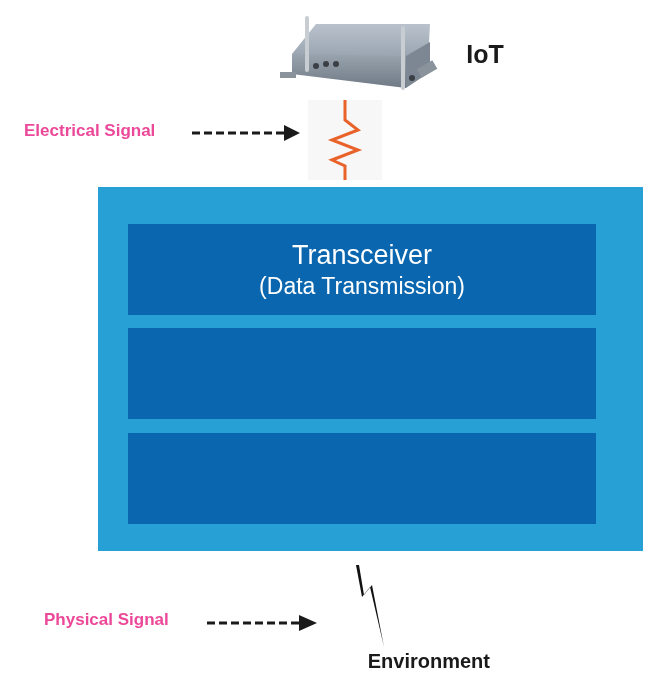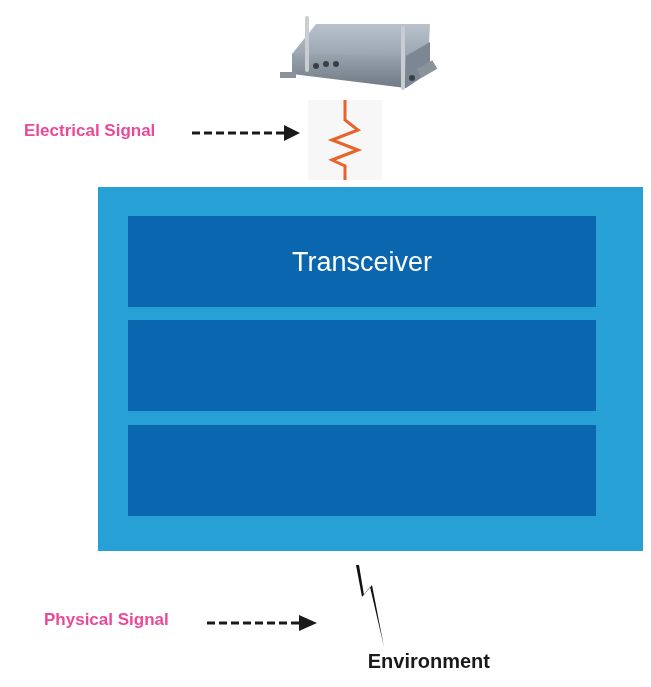--- a/index.html
+++ b/index.html
@@ -4,21 +4,21 @@
   <style>
     html, body { margin: 0; padding: 0; background: #ffffff; }
     body { width: 651px; height: 687px; position: relative; overflow: hidden;
            font-family: "Liberation Sans", sans-serif; }
     .abs { position: absolute; }
     .gateway-label { left: 410px; top: 38px; width: 150px; text-align: center;
       font-weight: bold; font-size: 25px; line-height: 32px; color: #1a1a1a; }
     .sig-label { font-weight: bold; font-size: 17px; color: #ec4899; white-space: nowrap; }
     .outer-box { left: 98px; top: 187px; width: 545px; height: 364px; background: #27a0d6; }
     .layer { position: absolute; left: 30px; width: 468px; height: 91px; background: #0a66ae;
-      color: #ffffff; text-align: center; display: flex; flex-direction: column; justify-content: center; }
+      color: #ffffff; text-align: center; display: flex; flex-direction: column; justify-content: center; margin-top: 8px; }
     .layer .t1 { font-size: 27px; line-height: 32px; }
     .layer .t2 { font-size: 23px; line-height: 30px; }
     .env-label { left: 250px; top: 650px; width: 240px; text-align: right;
       font-weight: bold; font-size: 20px; color: #1a1a1a; }
   </style>
 </head>
 <body>
 
 <svg class="abs" style="left:278px;top:14px" width="160" height="80" viewBox="0 0 160 80">
   <defs>
@@ -38,35 +38,37 @@
   <rect x="140" y="50" width="18" height="10" fill="#8a939c" transform="rotate(-30 149 55)"></rect>
   <circle cx="38" cy="52" r="3" fill="#3a3f45"></circle>
   <circle cx="48" cy="50" r="3" fill="#3a3f45"></circle>
   <circle cx="58" cy="50" r="3" fill="#3a3f45"></circle>
   <circle cx="134" cy="64" r="3" fill="#3a3f45"></circle>
   <rect x="27" y="2" width="4" height="56" rx="2" fill="#c8cdd2"></rect>
   <rect x="123" y="12" width="4" height="64" rx="2" fill="#c8cdd2"></rect>
 </svg>
 
 <div class="abs gateway-label">
+  <div>IoT</div>
 </div>
 
 <div class="abs sig-label" style="left:24px;top:121px">Electrical Signal</div>
 <svg class="abs" style="left:190px;top:122px" width="112" height="22">
   <line x1="2" y1="11" x2="94" y2="11" stroke="#1a1a1a" stroke-width="3" stroke-dasharray="8,4"></line>
   <polygon points="94,3 110,11 94,19" fill="#1a1a1a"></polygon>
 </svg>
 <div class="abs" style="left:308px;top:100px;width:74px;height:80px;background:#f7f7f7"></div>
 <svg class="abs" style="left:310px;top:100px" width="70" height="80">
   <polyline points="35,0 35,20 48,30 22,40 48,50 22,60 35,66 35,80" fill="none" stroke="#e8622a" stroke-width="3"></polyline>
 </svg>
 
 <div class="abs outer-box">
   <div class="layer" style="top:29px">
     <div class="t1">Transceiver</div>
+    <div class="t2">(Data Transmission)</div>
   </div>
   <div class="layer" style="top:133px">
   </div>
   <div class="layer" style="top:238px">
   </div>
 </div>
 
 <div class="abs sig-label" style="left:44px;top:610px">Physical Signal</div>
 <svg class="abs" style="left:205px;top:612px" width="112" height="22">
   <line x1="2" y1="11" x2="94" y2="11" stroke="#1a1a1a" stroke-width="3" stroke-dasharray="8,4"></line>

